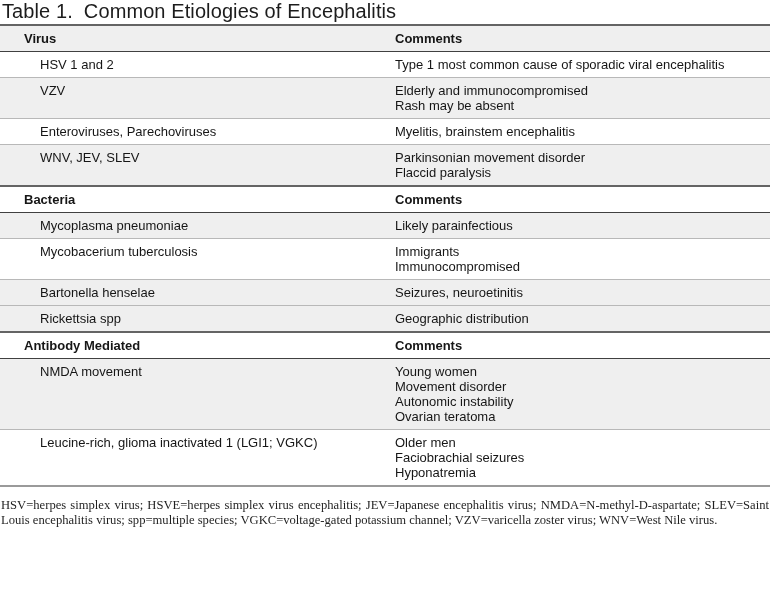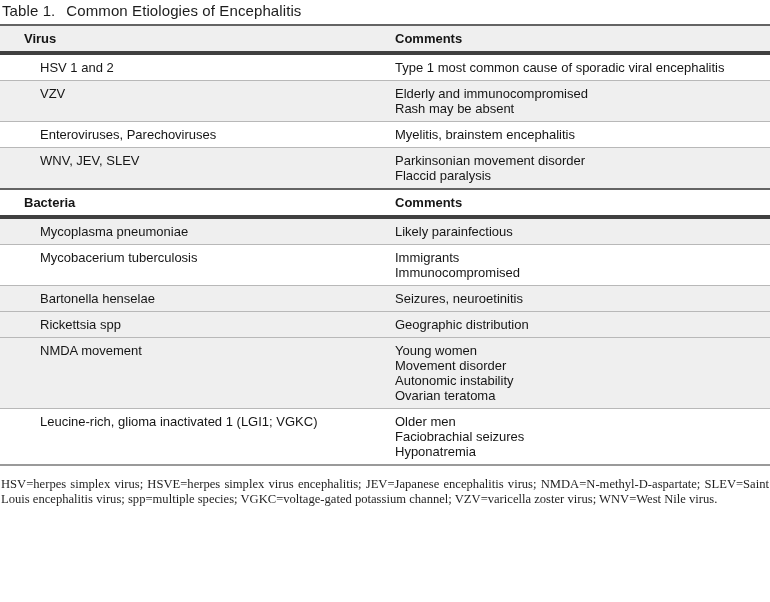--- a/index.html
+++ b/index.html
@@ -10,21 +10,21 @@
   .page {
     position: relative;
     width: 770px;
     height: 602px;
     background: #ffffff;
     font-family: "Liberation Sans", sans-serif;
     color: #1a1a1a;
     overflow: hidden;
   }
   .table-title {
-    font-size: 15px;
+    font-size: 20px;
     line-height: 18px;
     padding: 2px 0 4px 2px;
     color: #1c1c1c;
     letter-spacing: 0.1px;
     border-radius: 11px;
   }
   .table-title .title-label {
     margin-right: 11px;
   }
   table.etable {
@@ -56,21 +56,21 @@
   tr.section-header th.col-comments {
     font-weight: bold;
     text-align: left;
     padding: 5px 0;
   }
   tr {
     border-bottom: 1px solid #b8b8b8;
   }
   tr.section-header {
     border-top: 2px solid #646464;
-    border-bottom: 4px solid #404040;
+    border-bottom: 1px solid #404040;
   }
   tr.stripe {
     background: var(--stripe, #efefef);
   }
   .comment-line {
     white-space: nowrap;
   }
   .footnote {
     margin-top: 11px;
     font-family: "Liberation Serif", serif;
@@ -144,20 +144,24 @@
           <td class="col-comments">
             <div class="comment-line">Seizures, neuroetinitis</div>
           </td>
         </tr>
         <tr class="stripe">
           <td class="col-name">Rickettsia spp</td>
           <td class="col-comments">
             <div class="comment-line">Geographic distribution</div>
           </td>
         </tr>
+        <tr class="section-header">
+          <th class="col-name">Antibody Mediated</th>
+          <th class="col-comments">Comments</th>
+        </tr>
         <tr class="stripe">
           <td class="col-name">NMDA movement</td>
           <td class="col-comments">
             <div class="comment-line">Young women</div>
             <div class="comment-line">Movement disorder</div>
             <div class="comment-line">Autonomic instability</div>
             <div class="comment-line">Ovarian teratoma</div>
           </td>
         </tr>
         <tr class="">

